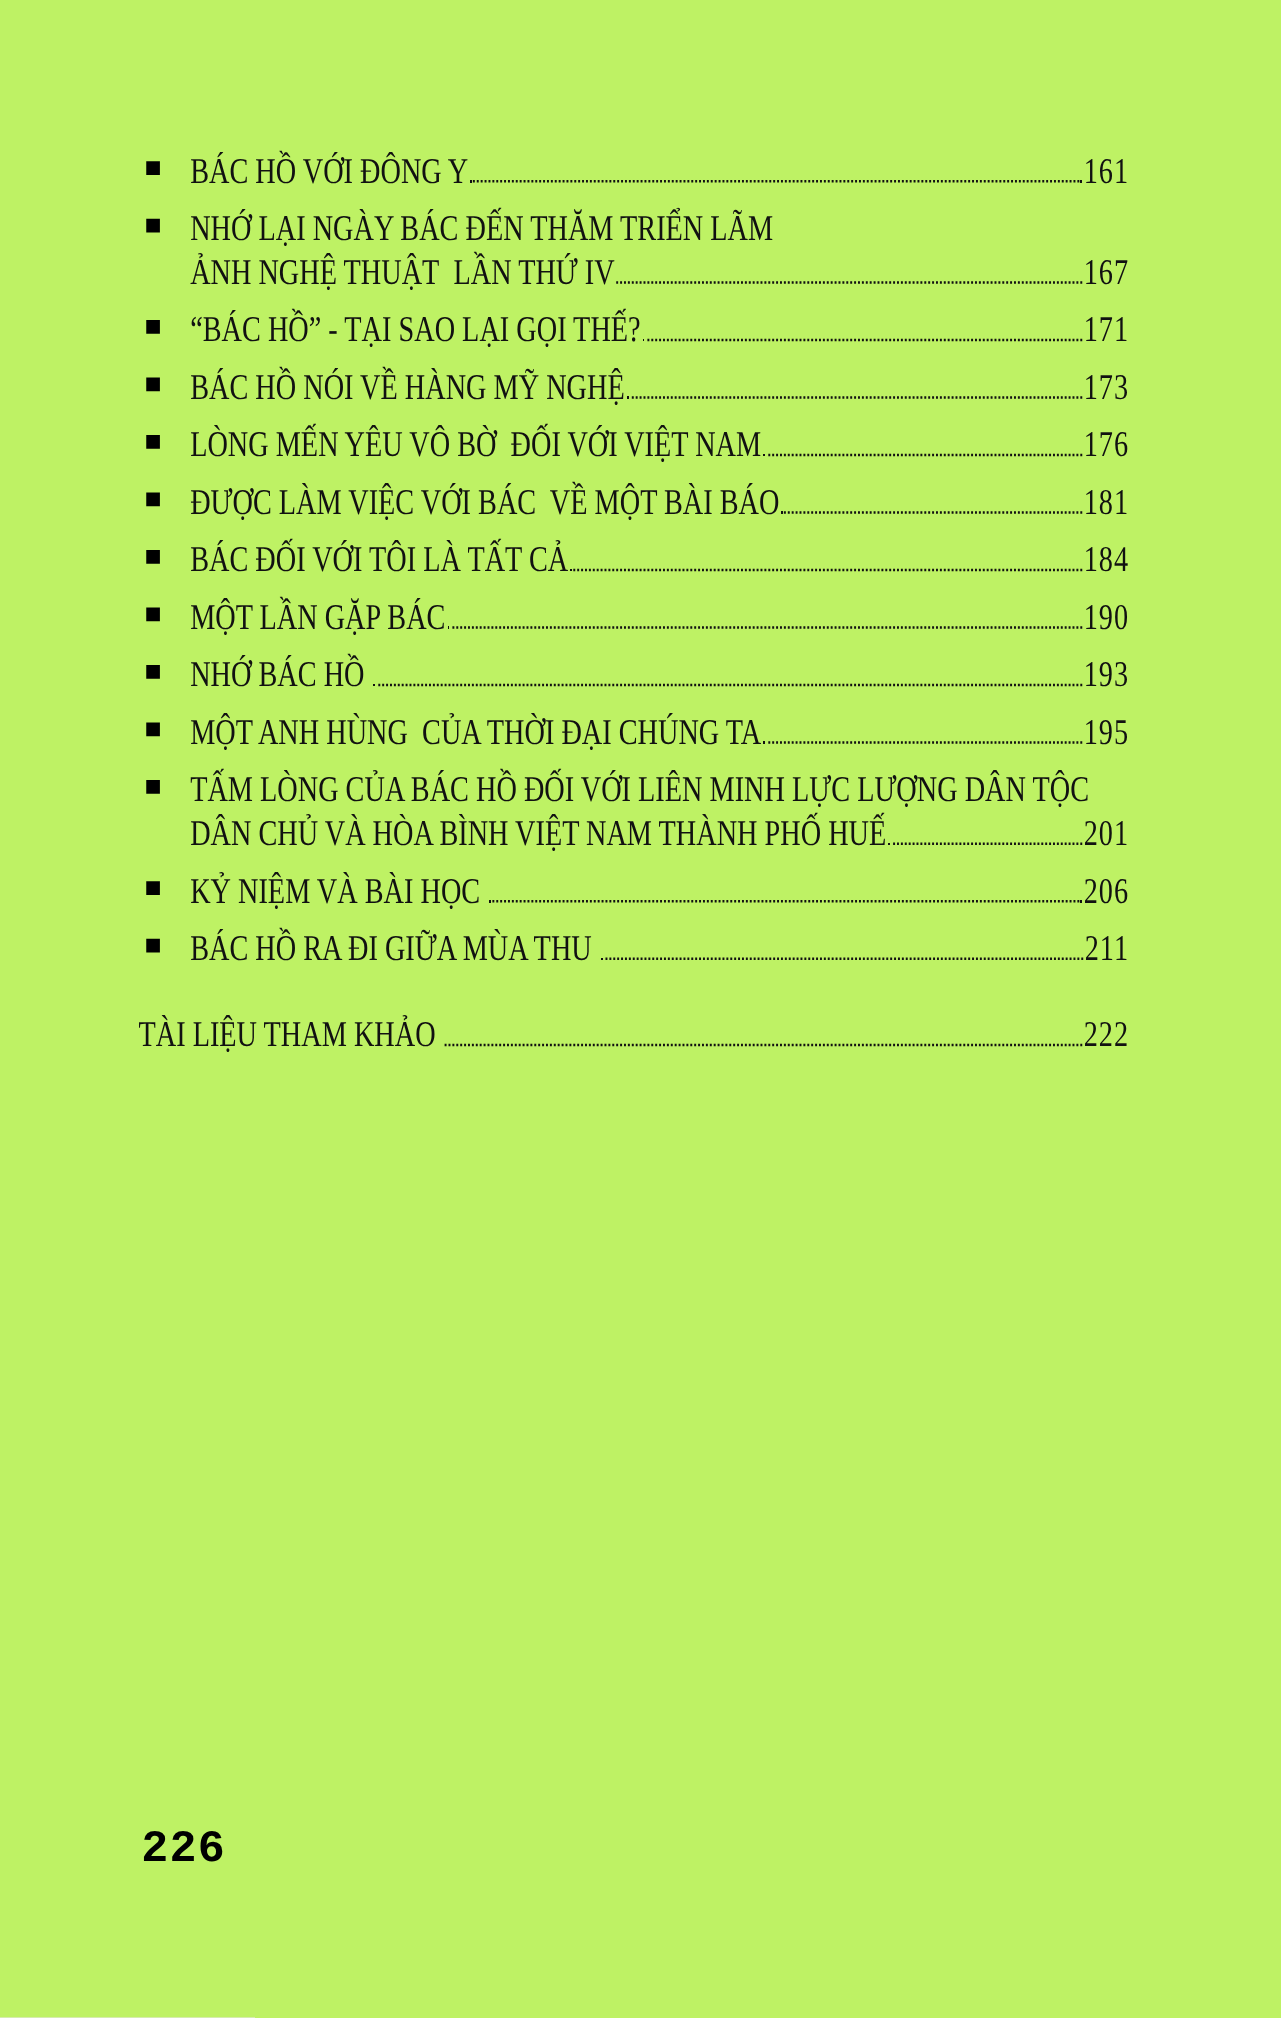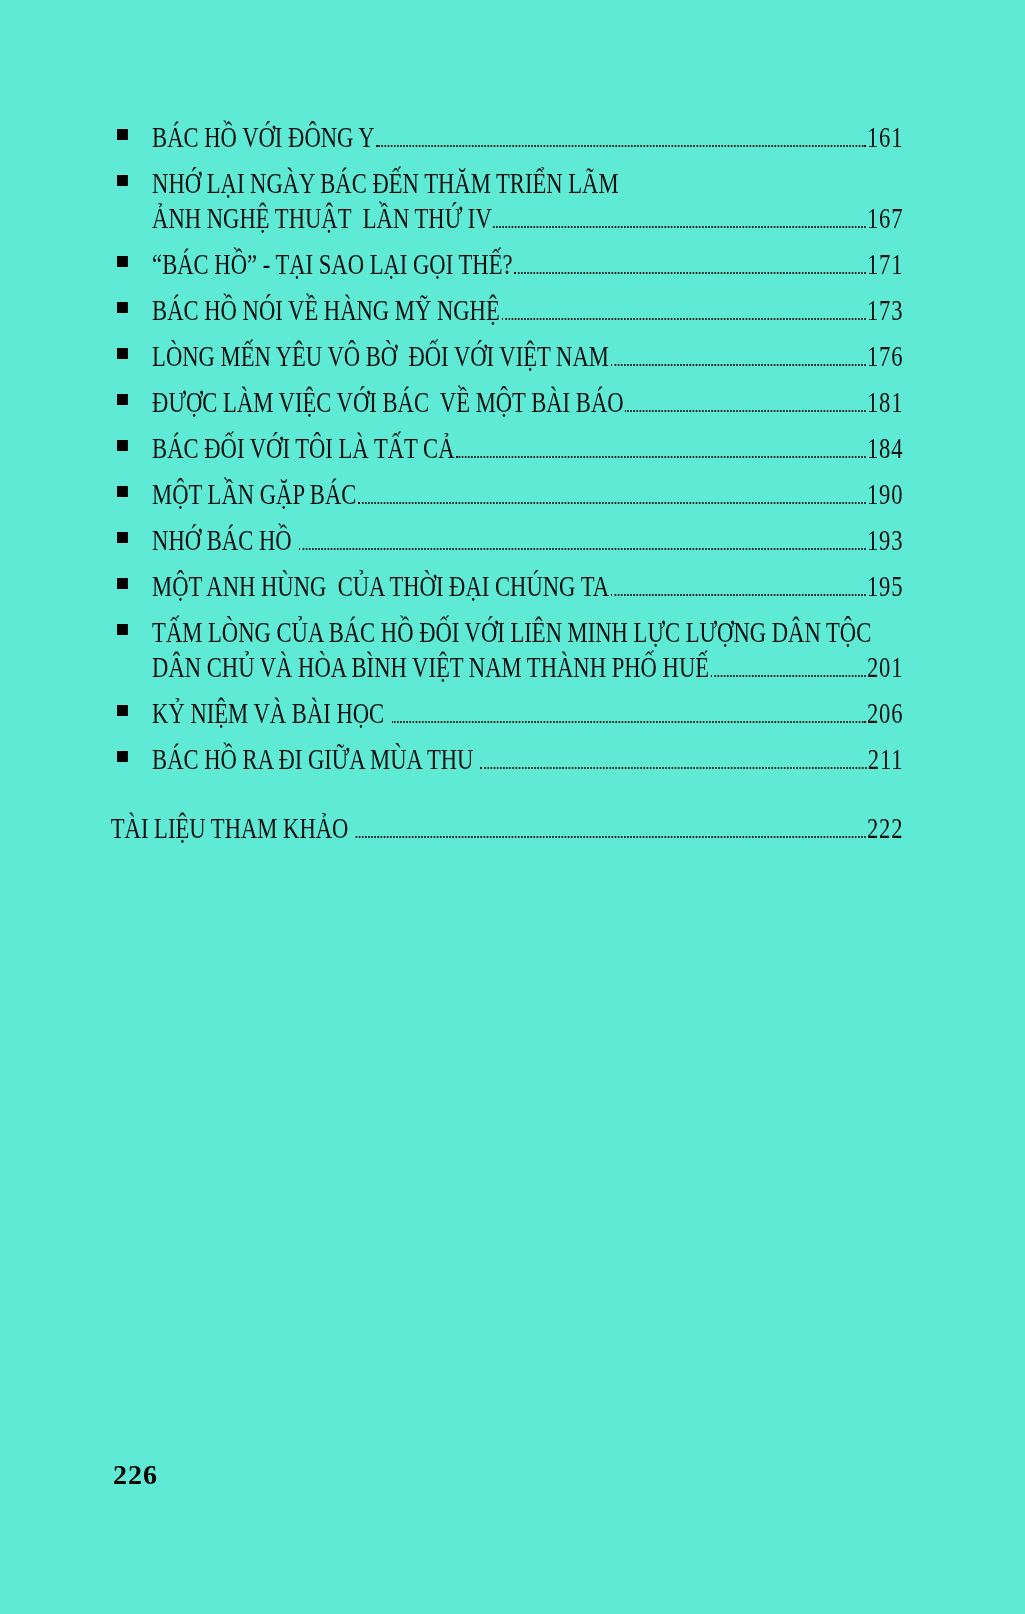--- a/index.html
+++ b/index.html
@@ -5,21 +5,21 @@
   html, body {
     margin: 0;
     padding: 0;
     background: #e8e8e8;
   }
   .sheet {
     position: relative;
     width: 1025px;
     height: 1614px;
     margin: 0 auto;
-    background: #5eead4;
+    background: #bef264;
     overflow: hidden;
     color: #111111;
     font-family: "Liberation Serif", "DejaVu Serif", serif;
   }
   
   .toc {
     position: absolute;
     top: 120px;
     left: 0;
     width: 1315px;
@@ -60,23 +60,23 @@
     letter-spacing: 1px;
   }
   .ref {
     padding-left: 142px;
     margin-top: 34px;
   }
   .folio {
     position: absolute;
     left: 113px;
     top: 1459px;
-    font-family: Liberation Serif, serif;
+    font-family: Liberation Mono, monospace;
     font-weight: bold;
-    font-size: 28px;
+    font-size: 36px;
     letter-spacing: 1px;
     color: #000000;
   }
 </style>
 </head>
 <body>
 
 <div class="sheet">
   <div class="toc">
     <div id="toc-list">

